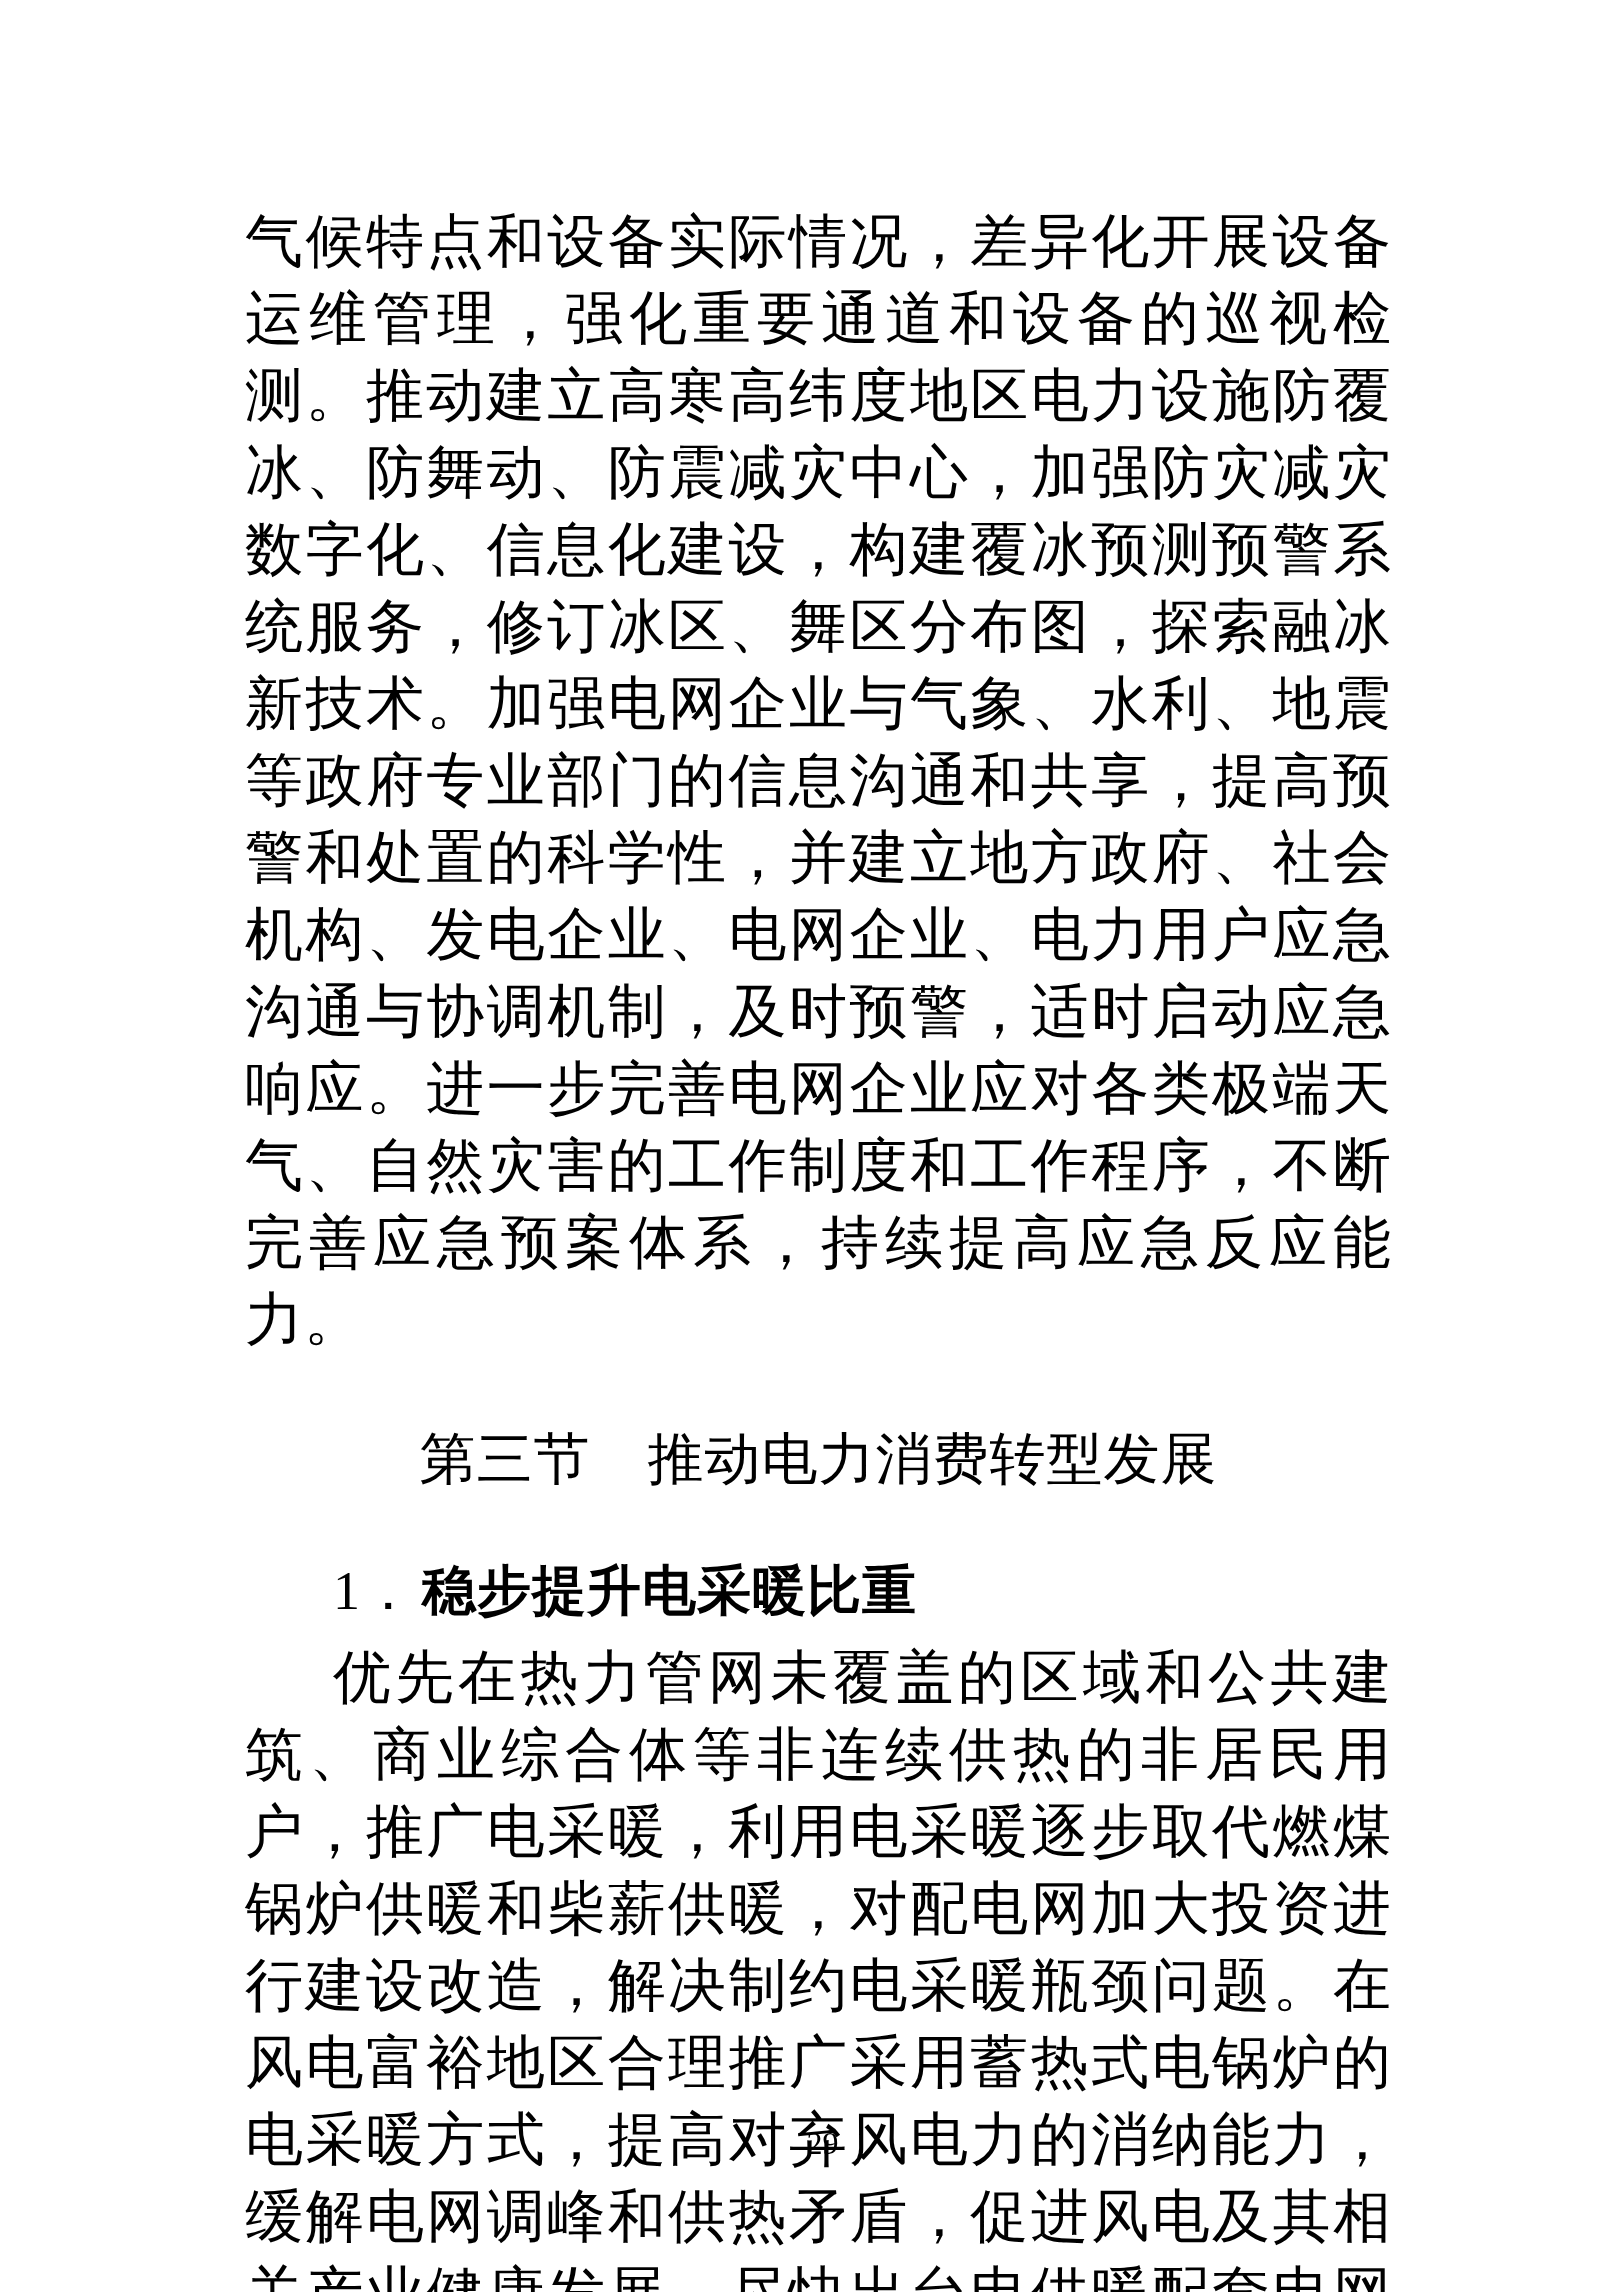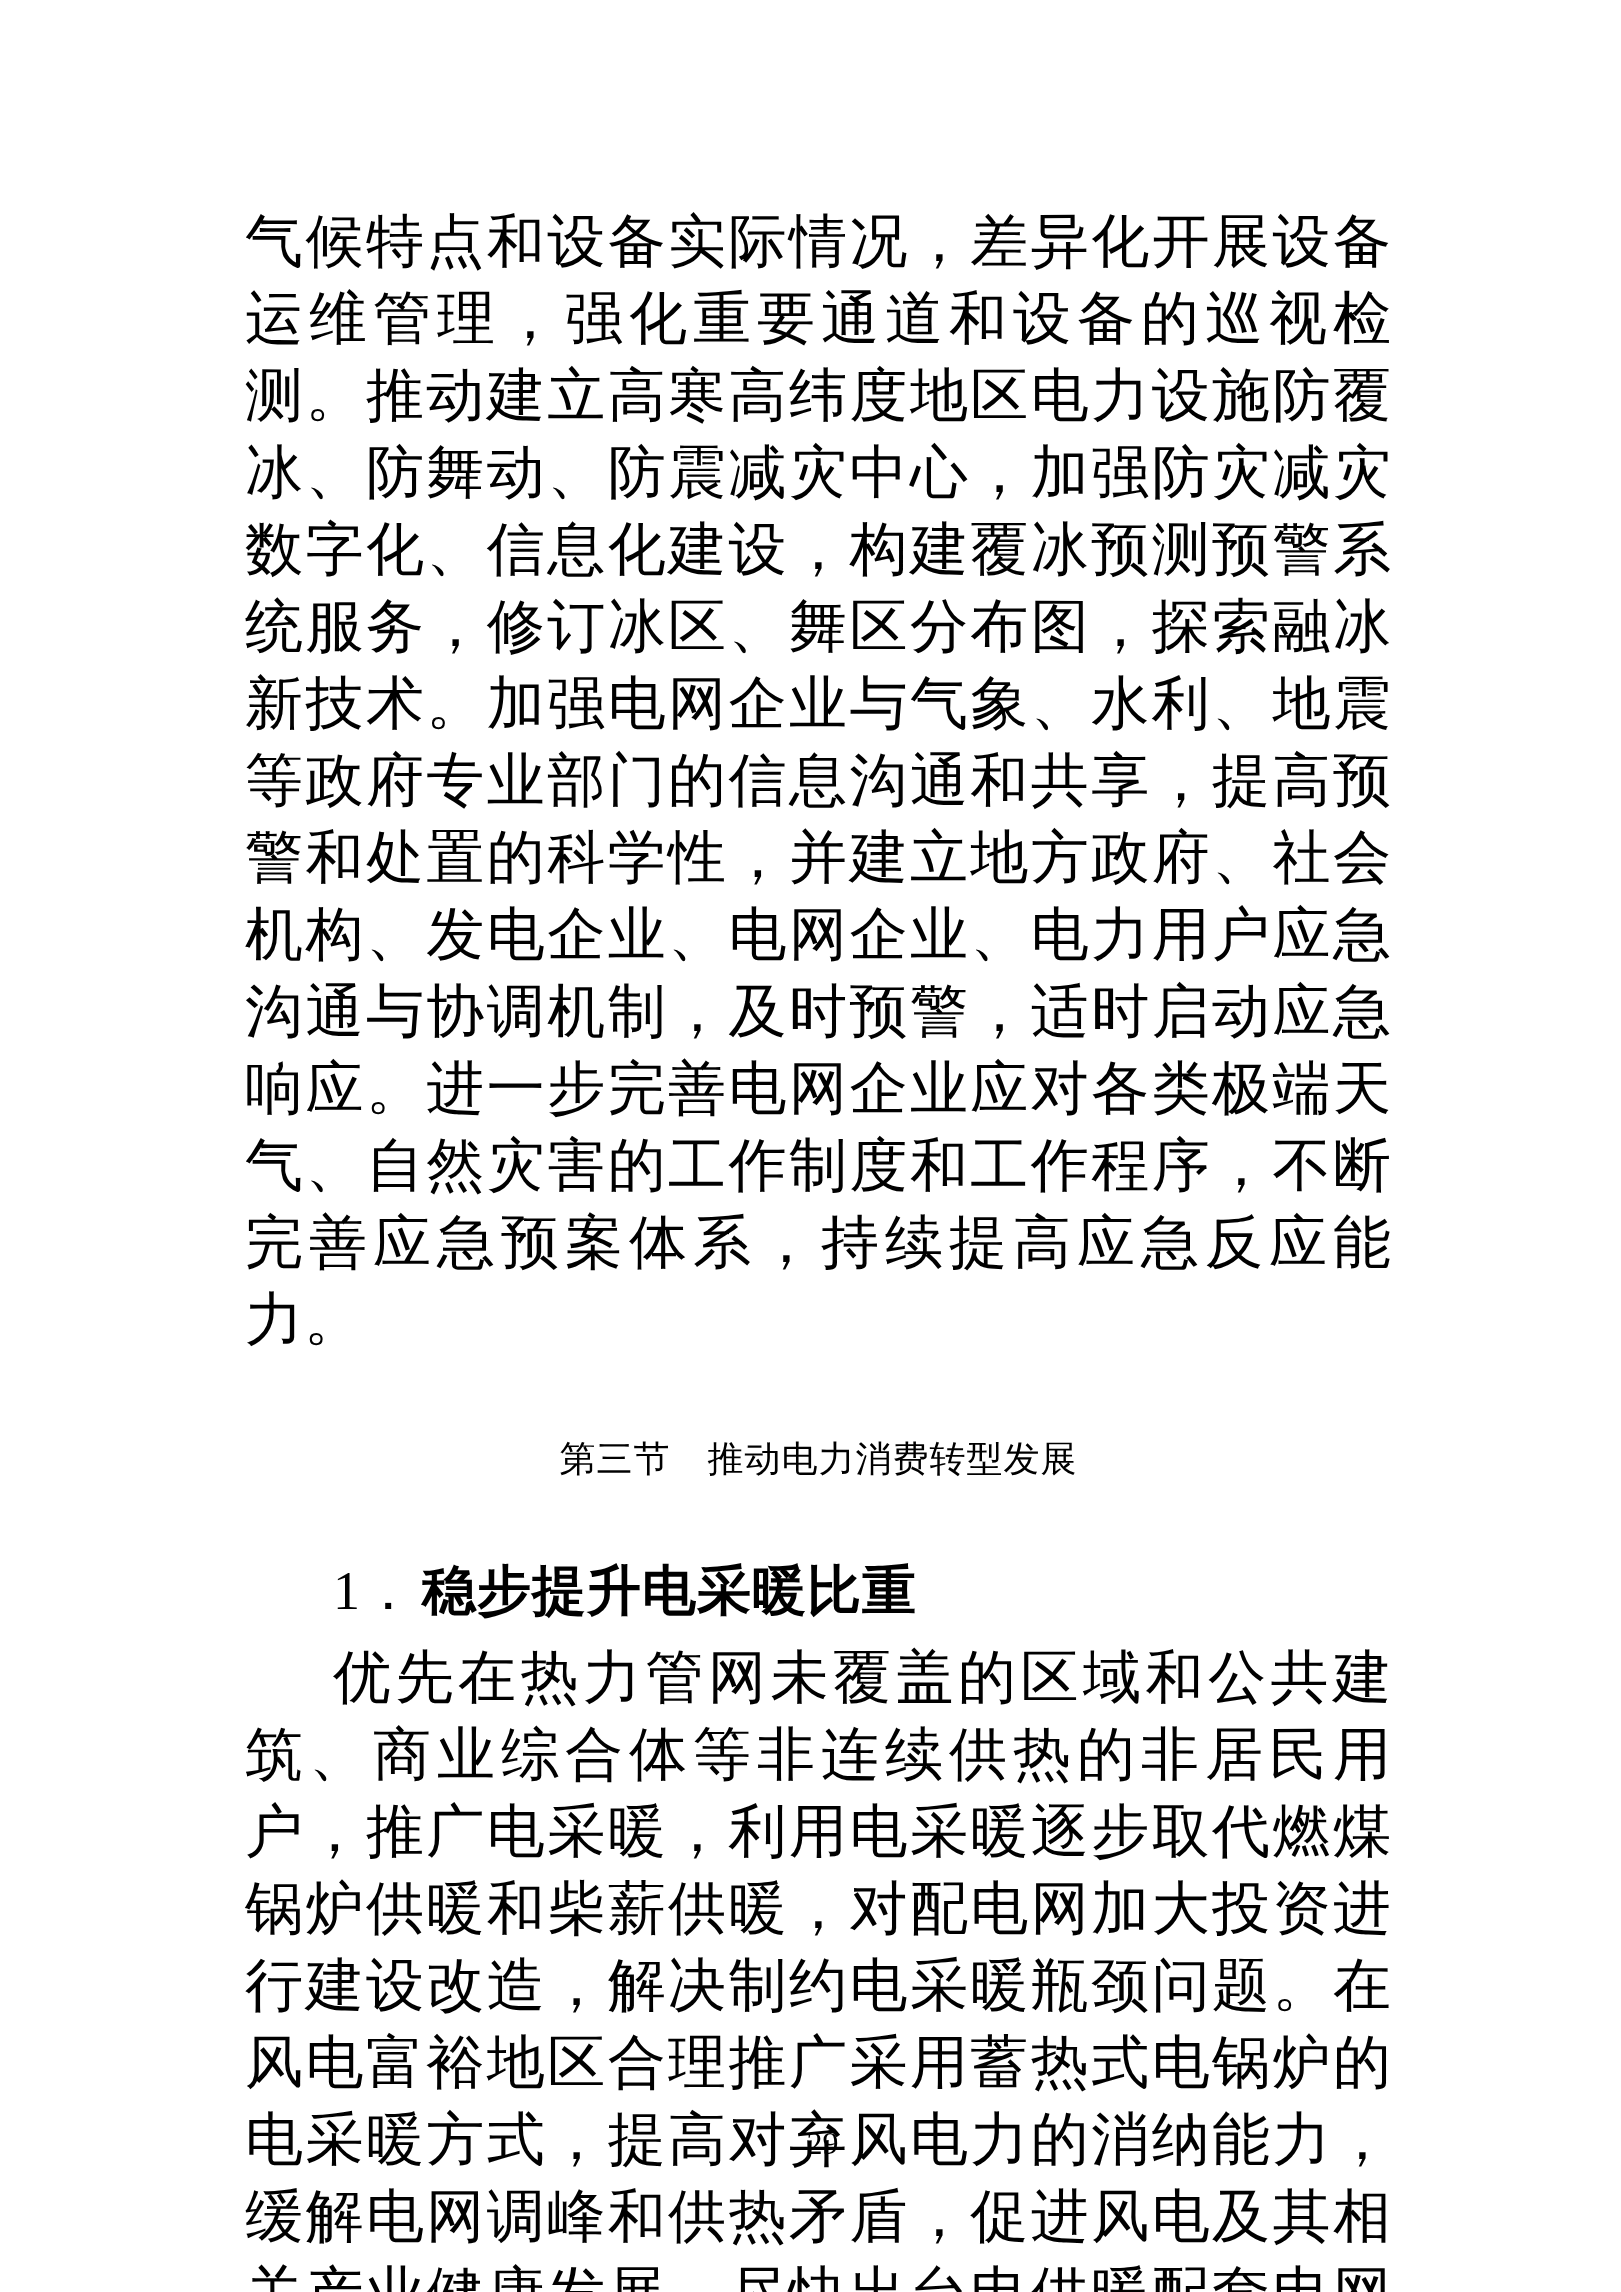--- a/index.html
+++ b/index.html
@@ -32,21 +32,21 @@
   }
   .para-continued {
     text-indent: 0;
   }
   .para-indented {
     text-indent: 88px;
     margin-top: 7.8px;
   }
   .section-heading {
     margin: 63px 0 0 0;
-    font-size: 36px;
+    font-size: 56px;
     font-weight: 400;
     line-height: 77px;
     text-align: center;
     letter-spacing: 1px;
     color: #000000;
   }
   .subheading {
     margin: 55px 0 0 88px;
     font-size: 54px;
     font-weight: 700;

